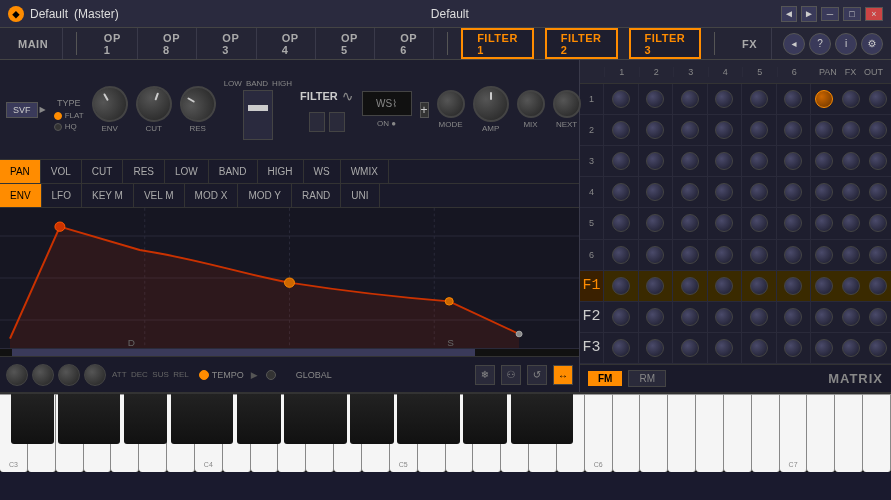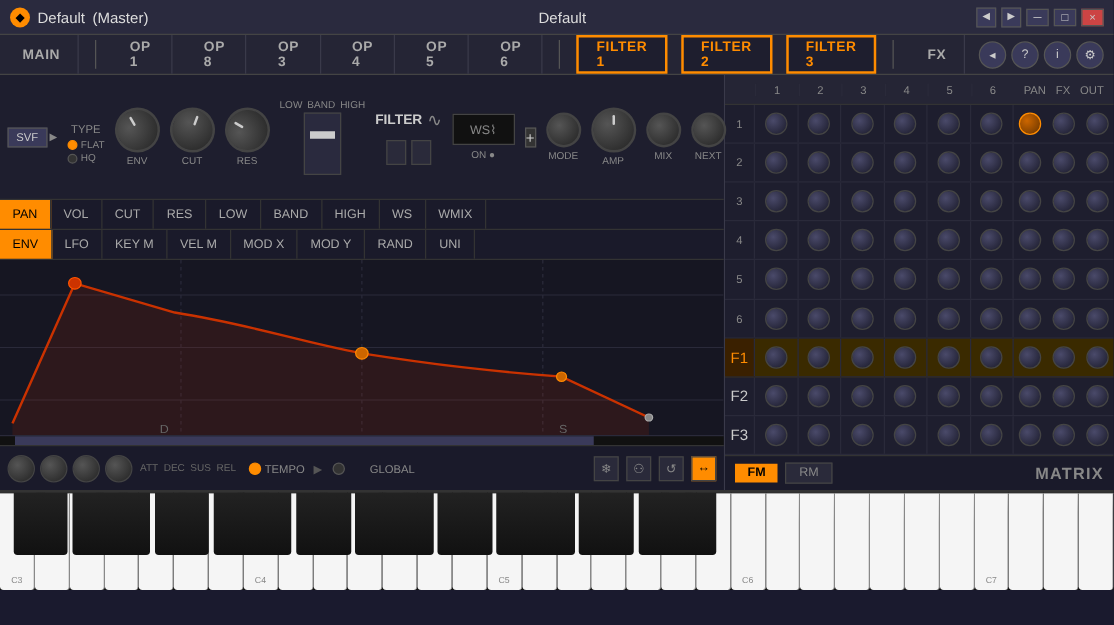--- a/index.html
+++ b/index.html
@@ -390,21 +390,22 @@
       font-size: 9px;
       color: #888;
       border-right: 1px solid #2a2a3a;
       height: 100%;
       display: flex;
       align-items: center;
       justify-content: center;
     }
     .matrix-row-num.f-label {
       color: #ccc;
-      font-size: 12px;
+      font-size: 15px;
+      font-family: Liberation Mono, monospace;
     }
     .matrix-cell {
       flex: 1;
       height: 100%;
       border-right: 1px solid #2a2a3a;
       display: flex;
       align-items: center;
       justify-content: center;
     }
     .matrix-knob {

